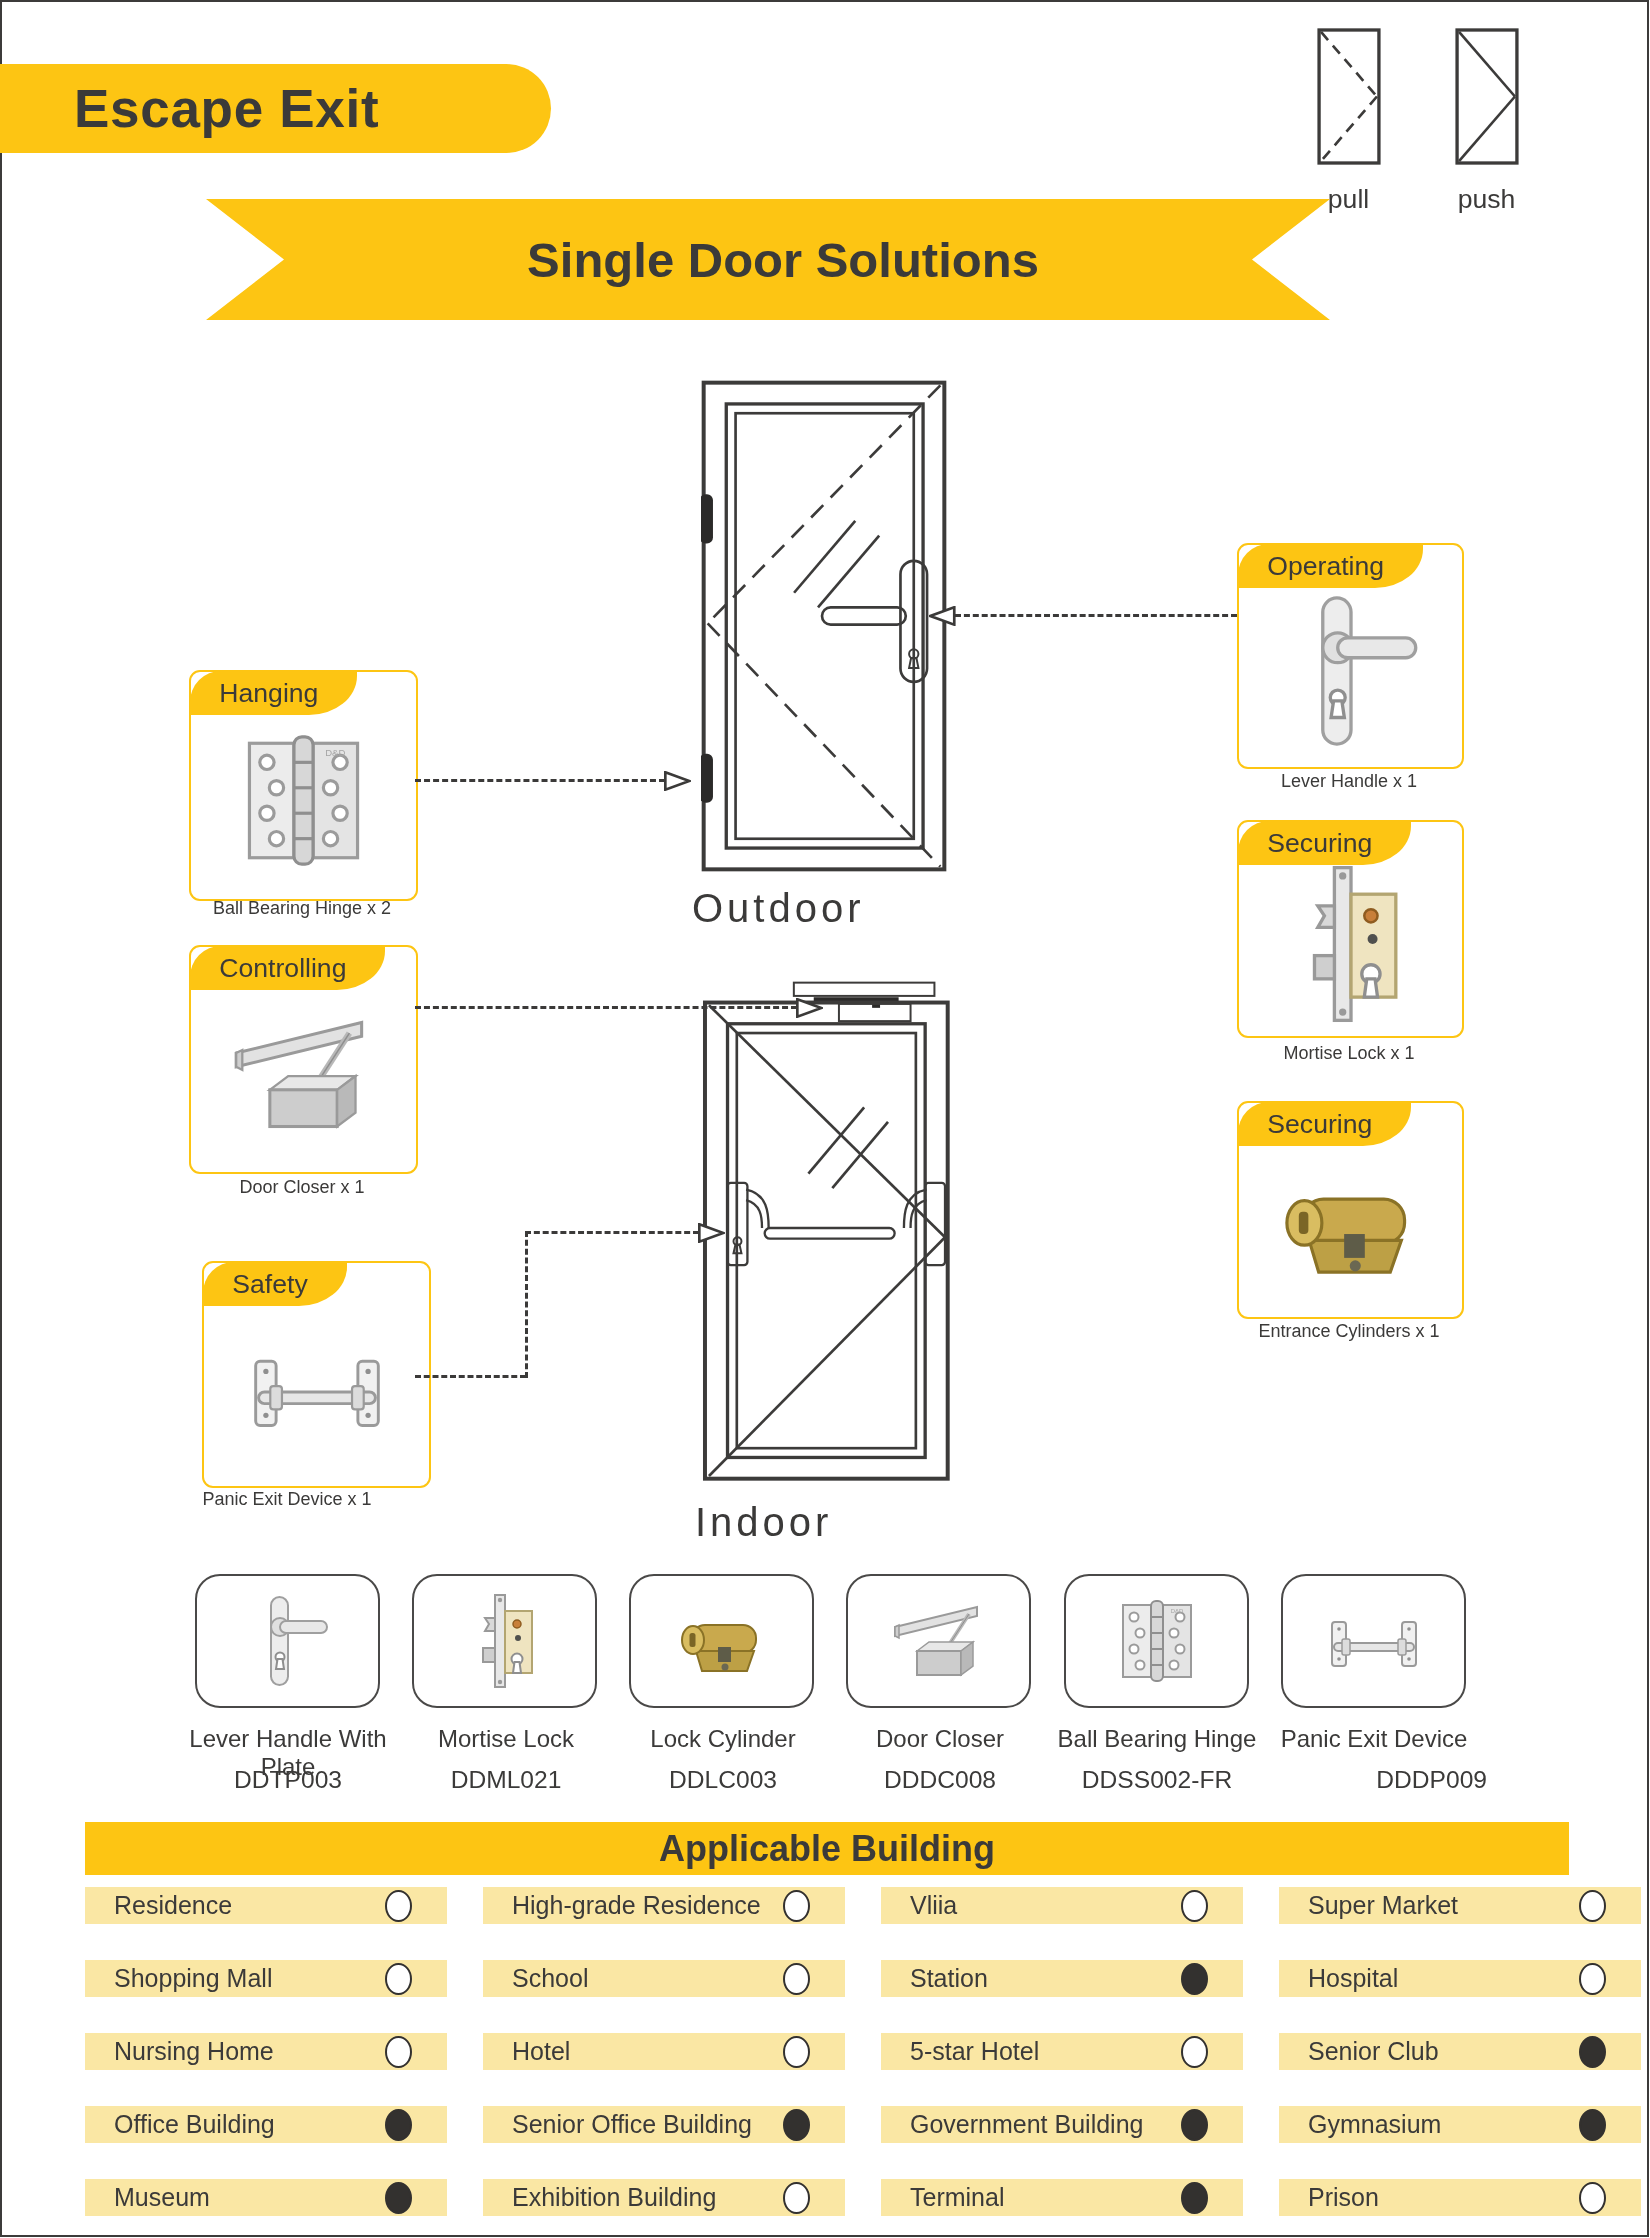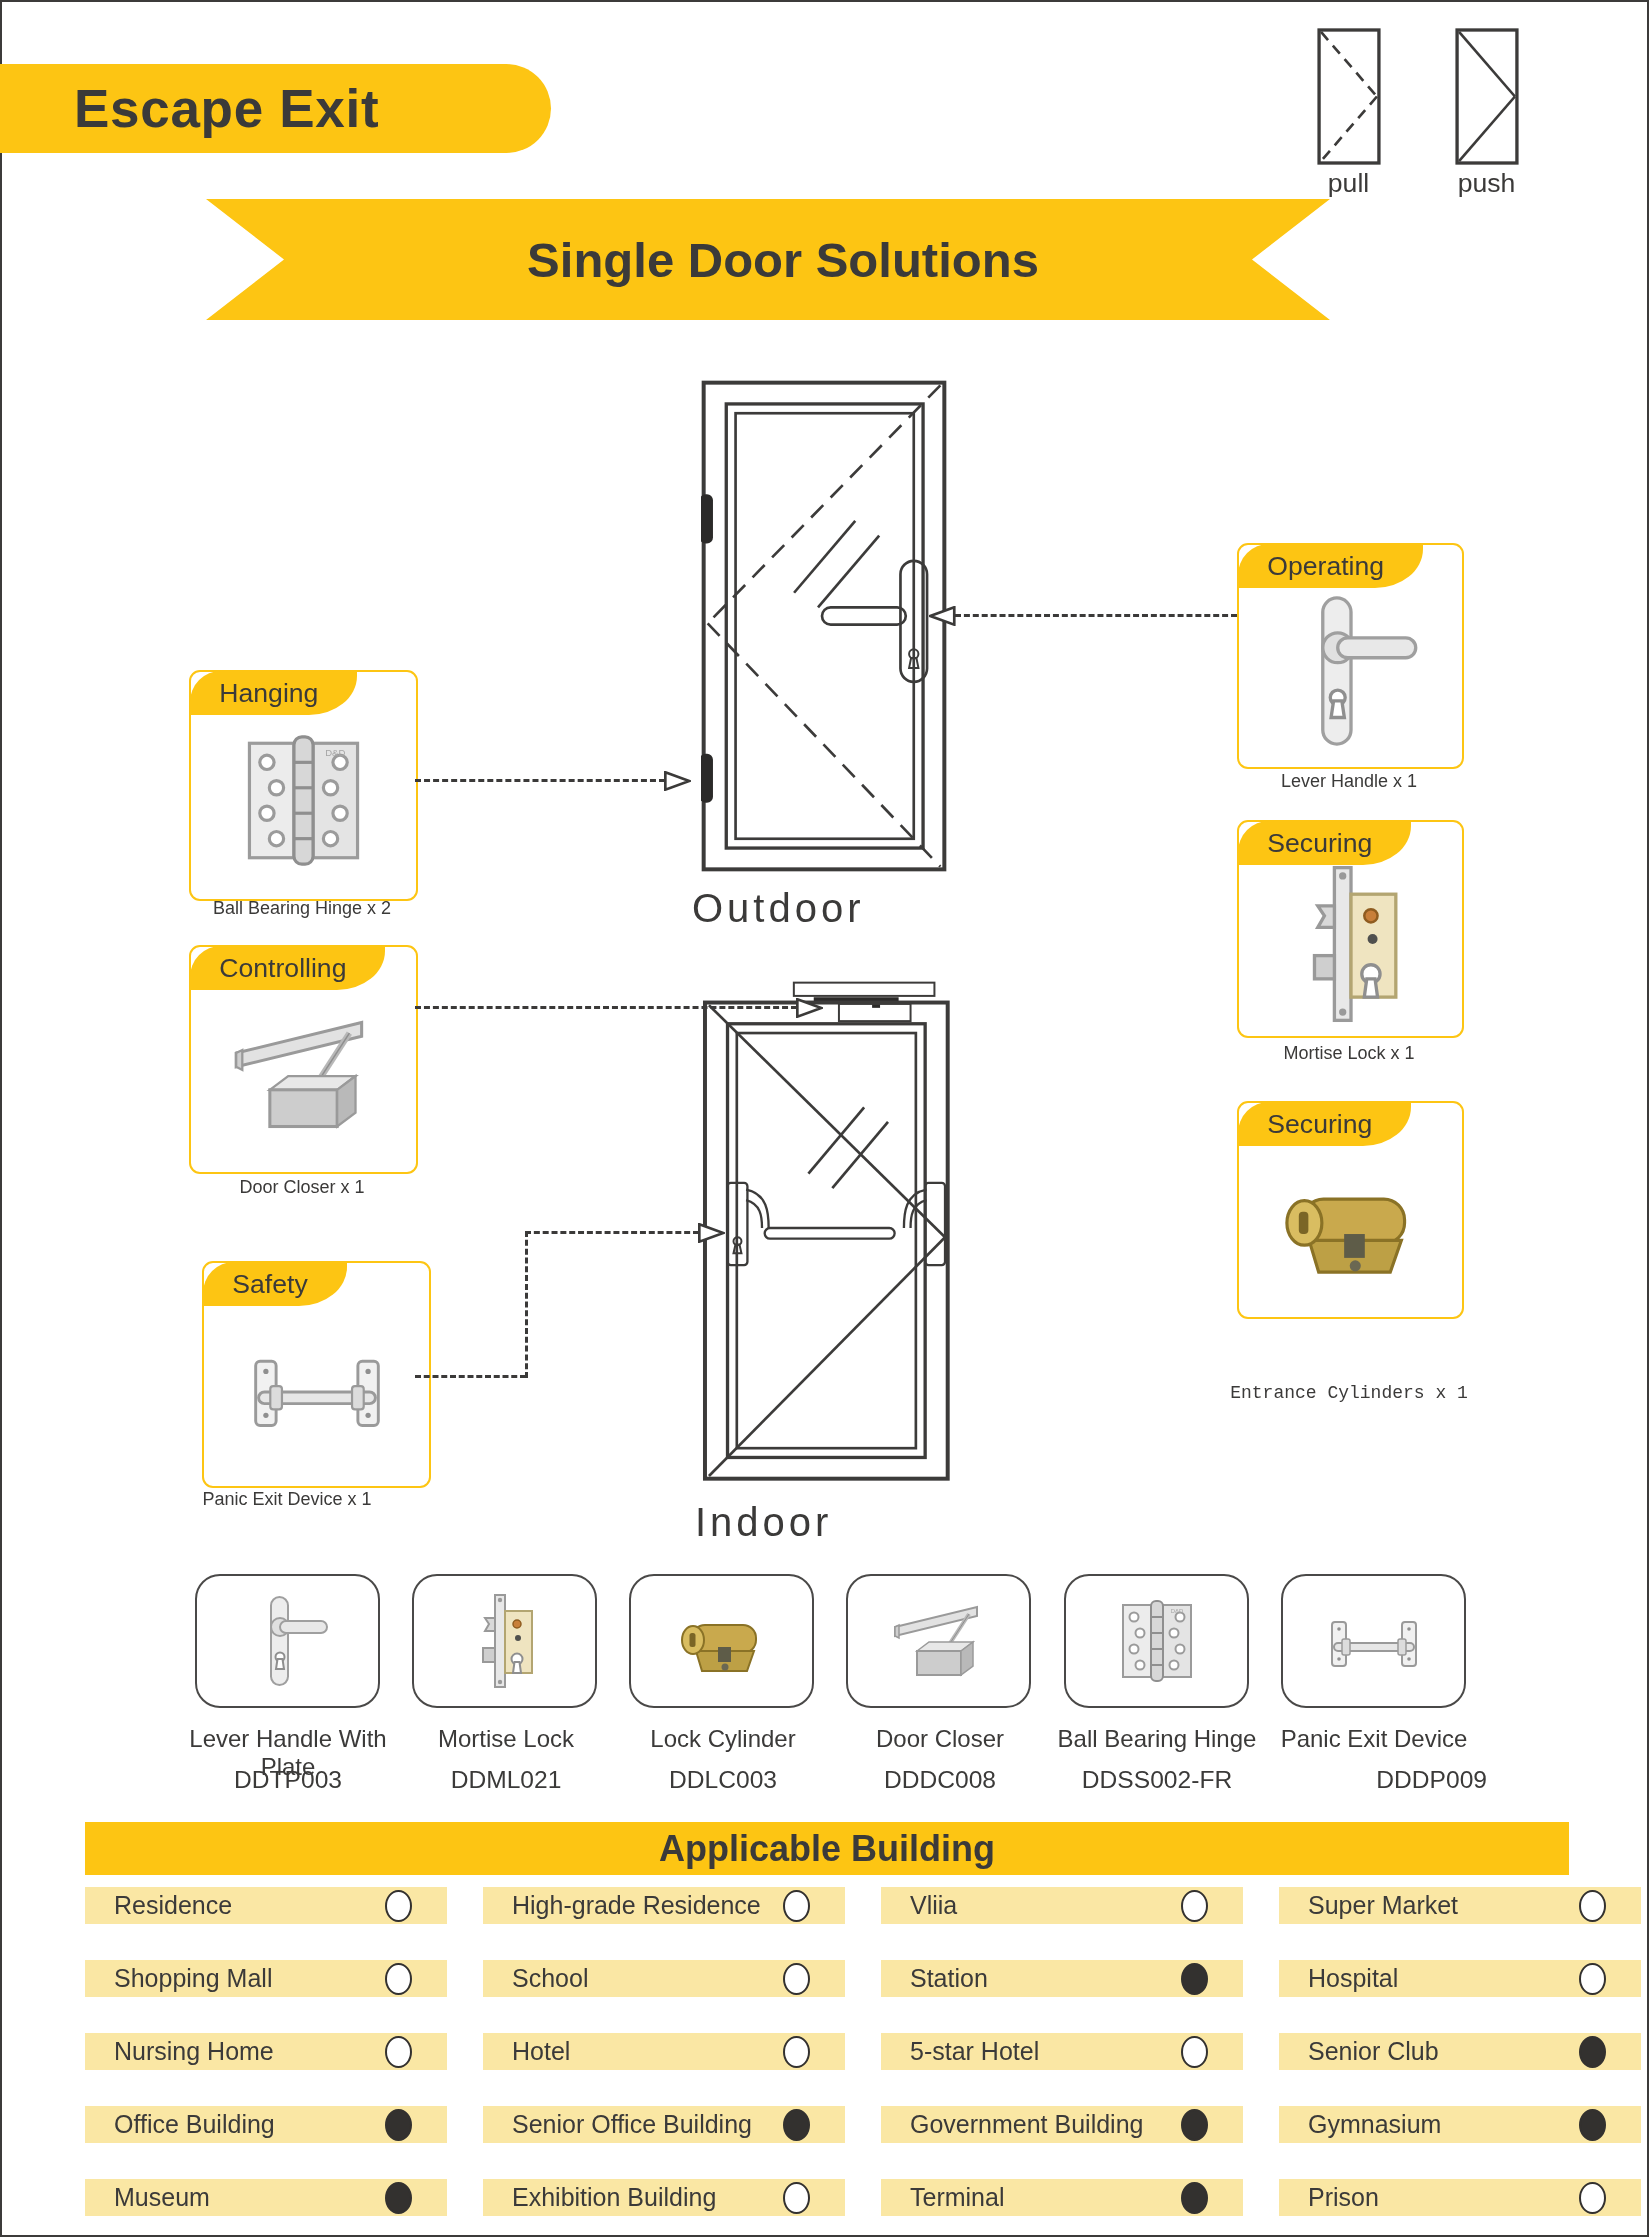--- a/index.html
+++ b/index.html
@@ -10,21 +10,21 @@
 
   
   .escape-banner{position:absolute;left:0;top:64px;width:551px;height:89px;
         background:var(--gold);border-radius:0 45px 45px 0;
         display:flex;align-items:center;}
   .escape-banner span{font-size:53px;font-weight:bold;padding-left:74px;letter-spacing:0.7px;}
 
   
   .legend-item{position:absolute;width:133px;text-align:center;}
   .legend-item svg{display:block;margin:0 auto;}
-  .legend-item .lbl{display:block;margin-top:3px;font-size:26.6px;}
+  .legend-item .lbl{display:block;margin-top:19px;font-size:26.6px;}
 
   
   .ribbon{position:absolute;left:206px;top:199px;width:1124px;height:121px;background:var(--gold);
         clip-path:polygon(0 0,100% 0,calc(100% - 78px) 50%,100% 100%,0 100%,78px 50%);
         display:flex;align-items:center;justify-content:center;}
   .ribbon span{font-size:49px;font-weight:bold;margin-left:30px;}
 
   
   .door{position:absolute;}
   .door-label{position:absolute;font-size:40px;letter-spacing:4px;text-align:left;width:266px;}
@@ -272,21 +272,21 @@
   <div class="callout-caption" style="left:1228px;top:1043px;width:242px;">Mortise Lock x 1</div>
 
   <div class="callout-box" style="left:1237px;top:1101px;width:223px;height:214px;">
     <div class="callout-tab">
       <span>Securing</span>
     </div>
     <svg class="callout-icon" width="173" height="159" viewBox="0 0 260 240">
       <use width="260" height="240" href="#sym-cylinder"></use>
     </svg>
   </div>
-  <div class="callout-caption" style="left:1228px;top:1383px;width:242px;font-family:Liberation Mono, monospace;">Entrance Cylinders x 1</div>
+  <div class="callout-caption" style="left:1228px;top:1321px;width:242px;">Entrance Cylinders x 1</div>
 
   <div class="hdash" style="left:415px;top:779px;width:250px;"></div>
   <svg class="arrowhead" style="left:664px;top:771px;" viewBox="0 0 40 30">
     <polygon points="2,2 38,15 2,28" fill="#fff" stroke="#3B3A39" stroke-width="4"></polygon>
   </svg>
 
   <svg class="arrowhead" style="left:929px;top:606px;" viewBox="0 0 40 30">
     <polygon points="38,2 2,15 38,28" fill="#fff" stroke="#3B3A39" stroke-width="4"></polygon>
   </svg>
   <div class="hdash" style="left:955px;top:614px;width:282px;"></div>

